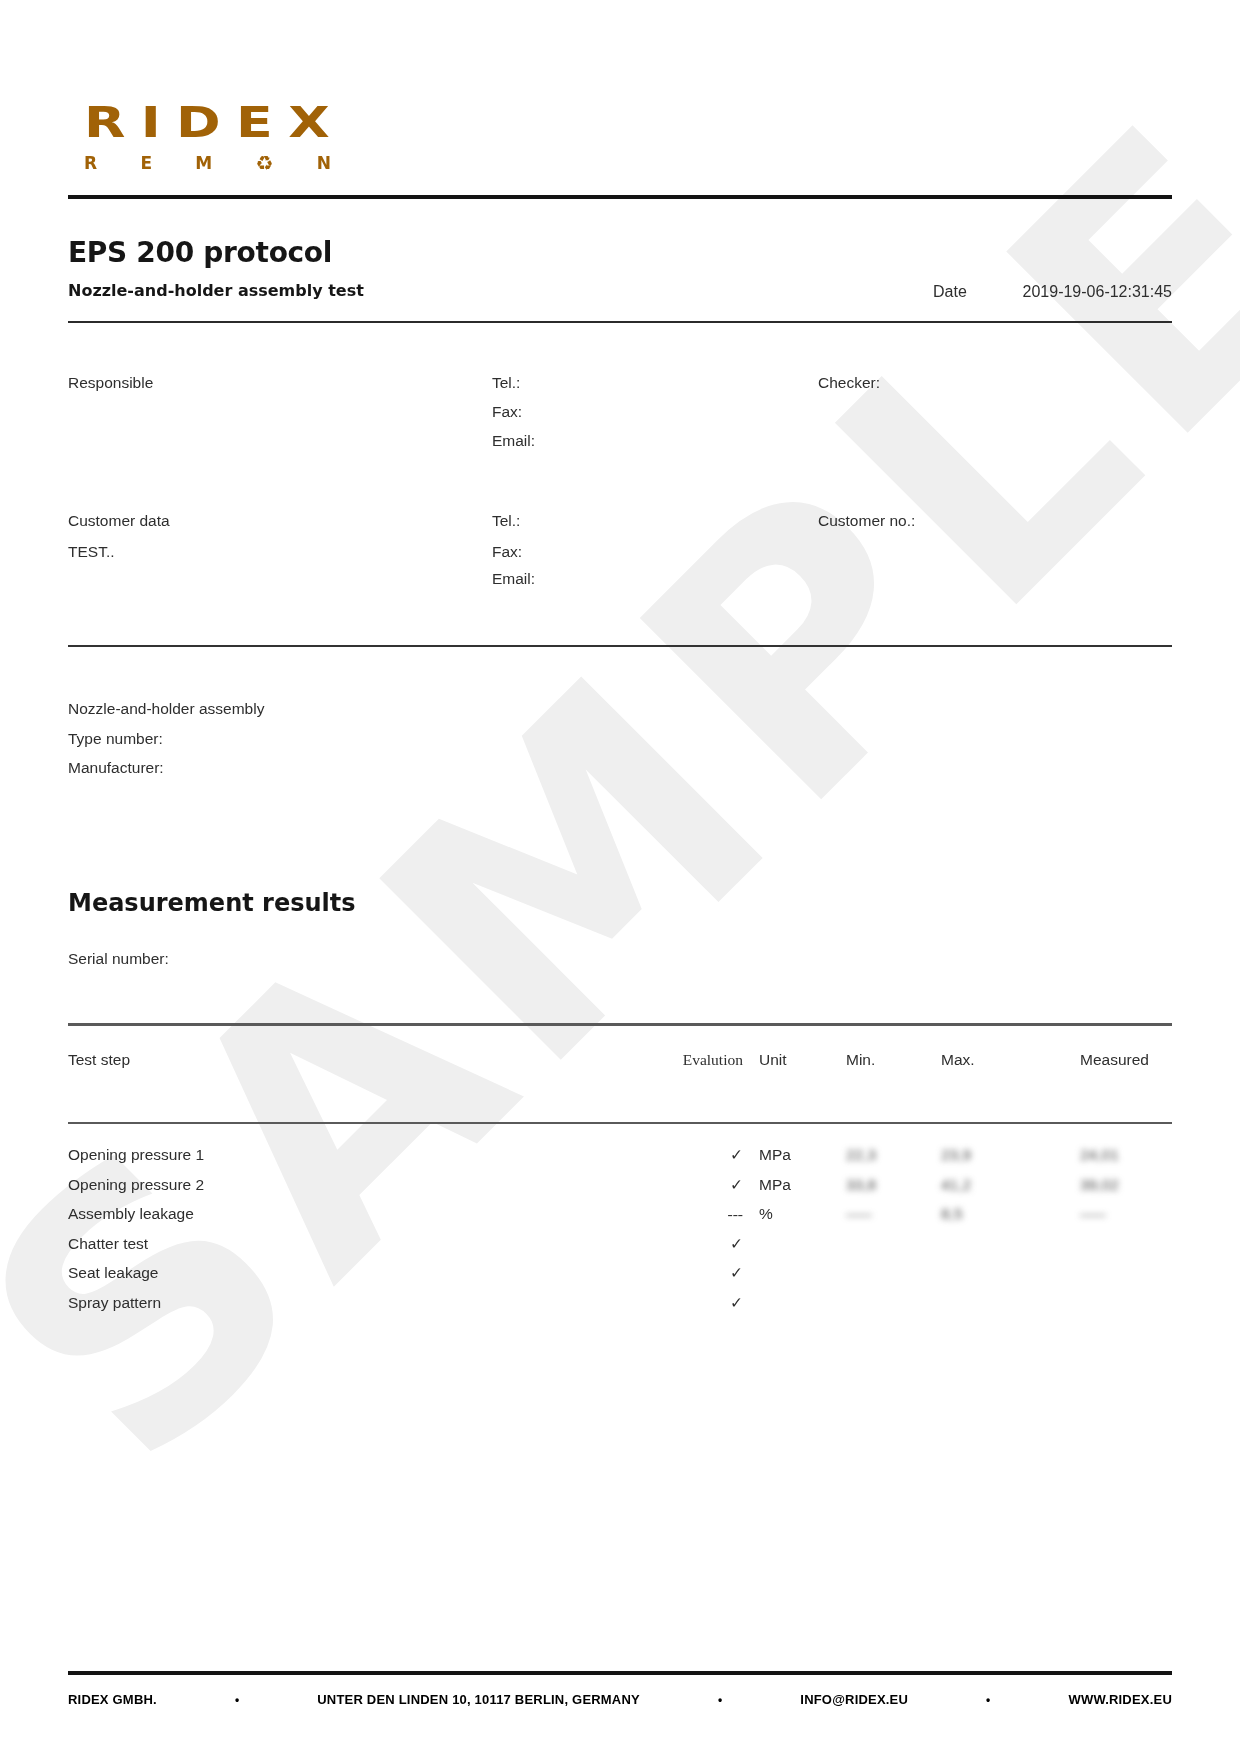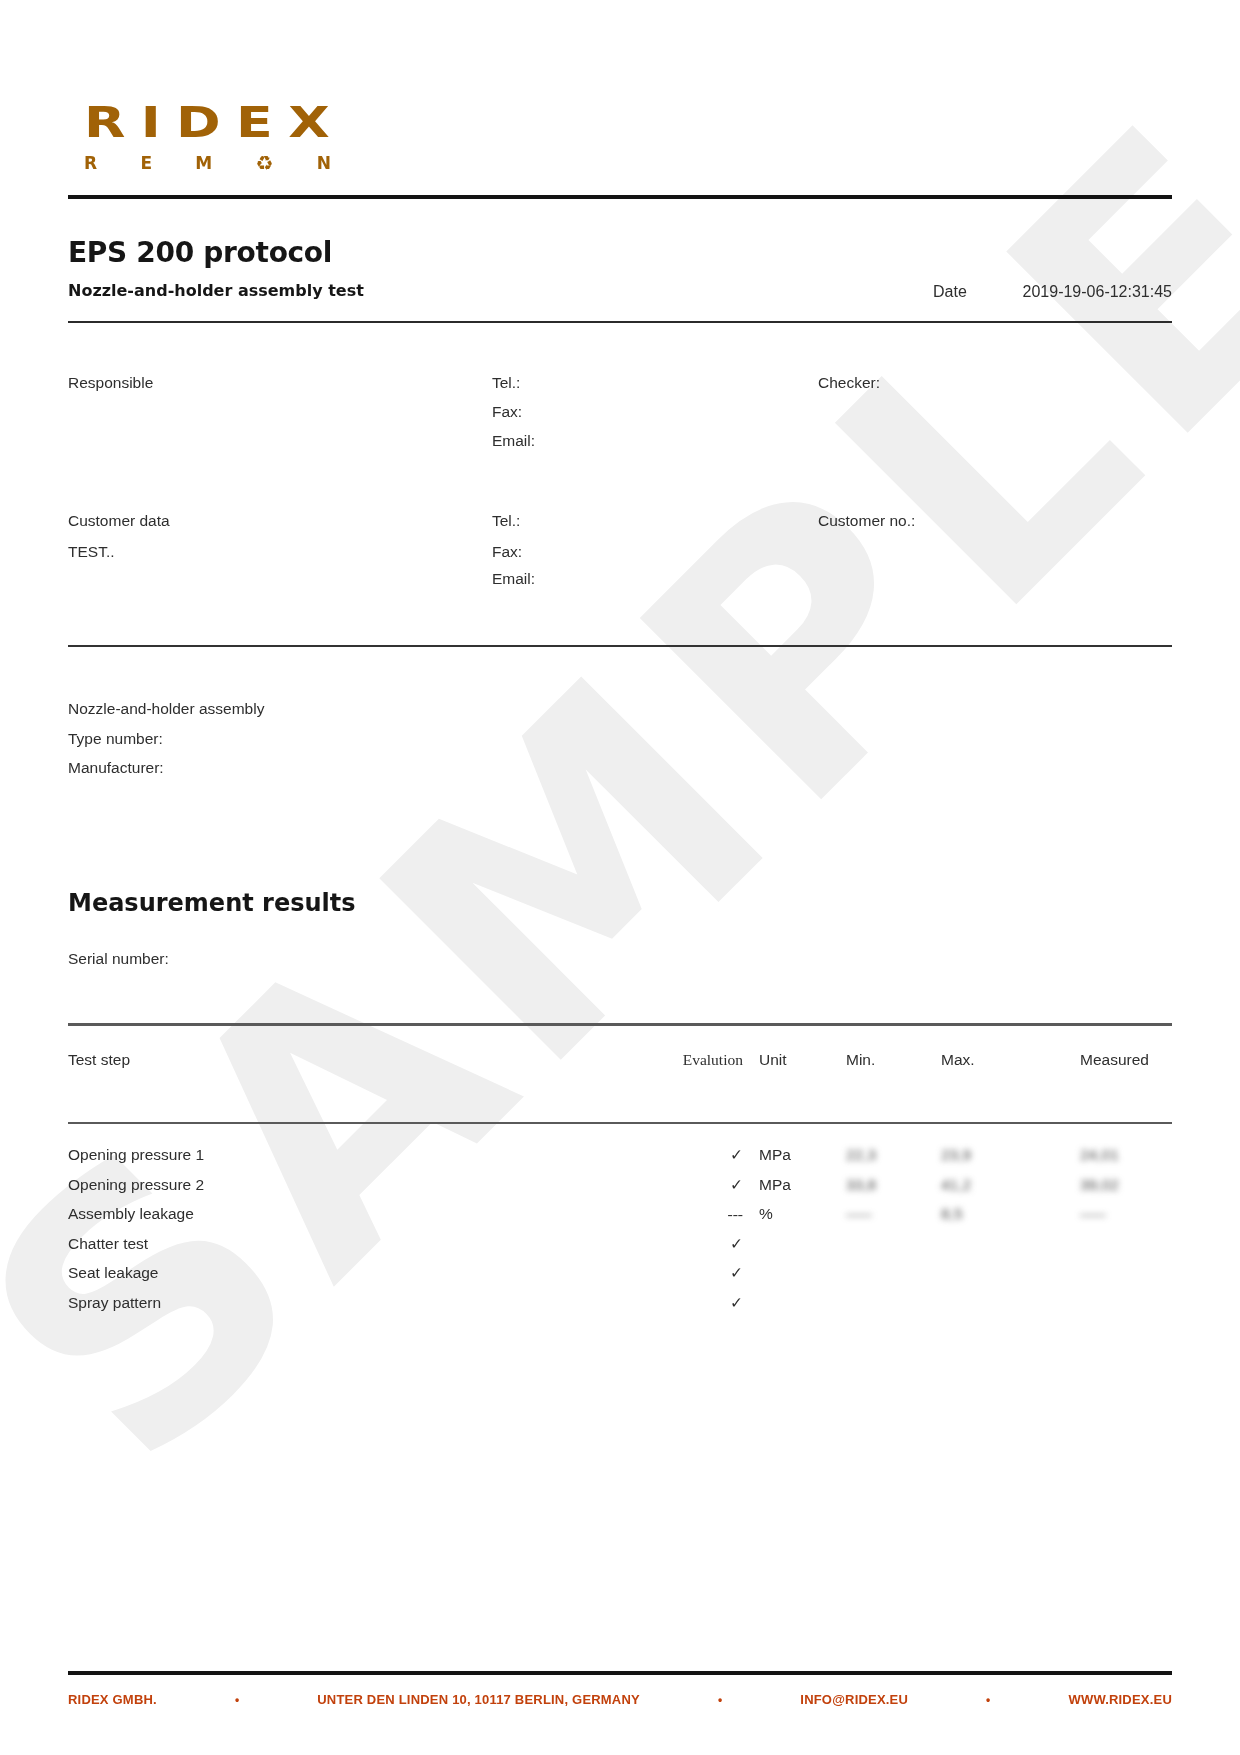--- a/index.html
+++ b/index.html
@@ -70,21 +70,21 @@
   .tbody{position:absolute;left:68px;top:1146px;font-size:15.5px;}
   .trow{height:29.5px;}
   .c-min,.c-max,.c-measured{text-align:left;}
   .c-eval{font-family:Liberation Serif, serif;text-align:right;}
   .val-measured{padding-right:42px;}
   .blurred{filter:blur(3px);color:#4a4a4a;}
 
   
   .footer{
     position:absolute;left:68px;top:1692px;width:1104px;display:flex;justify-content:space-between;
-    align-items:center;font-weight:700;font-size:13px;letter-spacing:0.2px;color:#c2410c;white-space:nowrap;
+    align-items:center;font-weight:700;font-size:13px;letter-spacing:0.2px;color:#000000;white-space:nowrap;
   }
   .footer .bullet{font-size:12px;}
 </style>
 </head>
 <body style="--watermark: #efefef; --rule_dark: #131313; --rule_gray: #5a5a5a; --heading: #161616;">
 
 <div class="page">
 
   <div class="watermark">SAMPLE</div>
 

